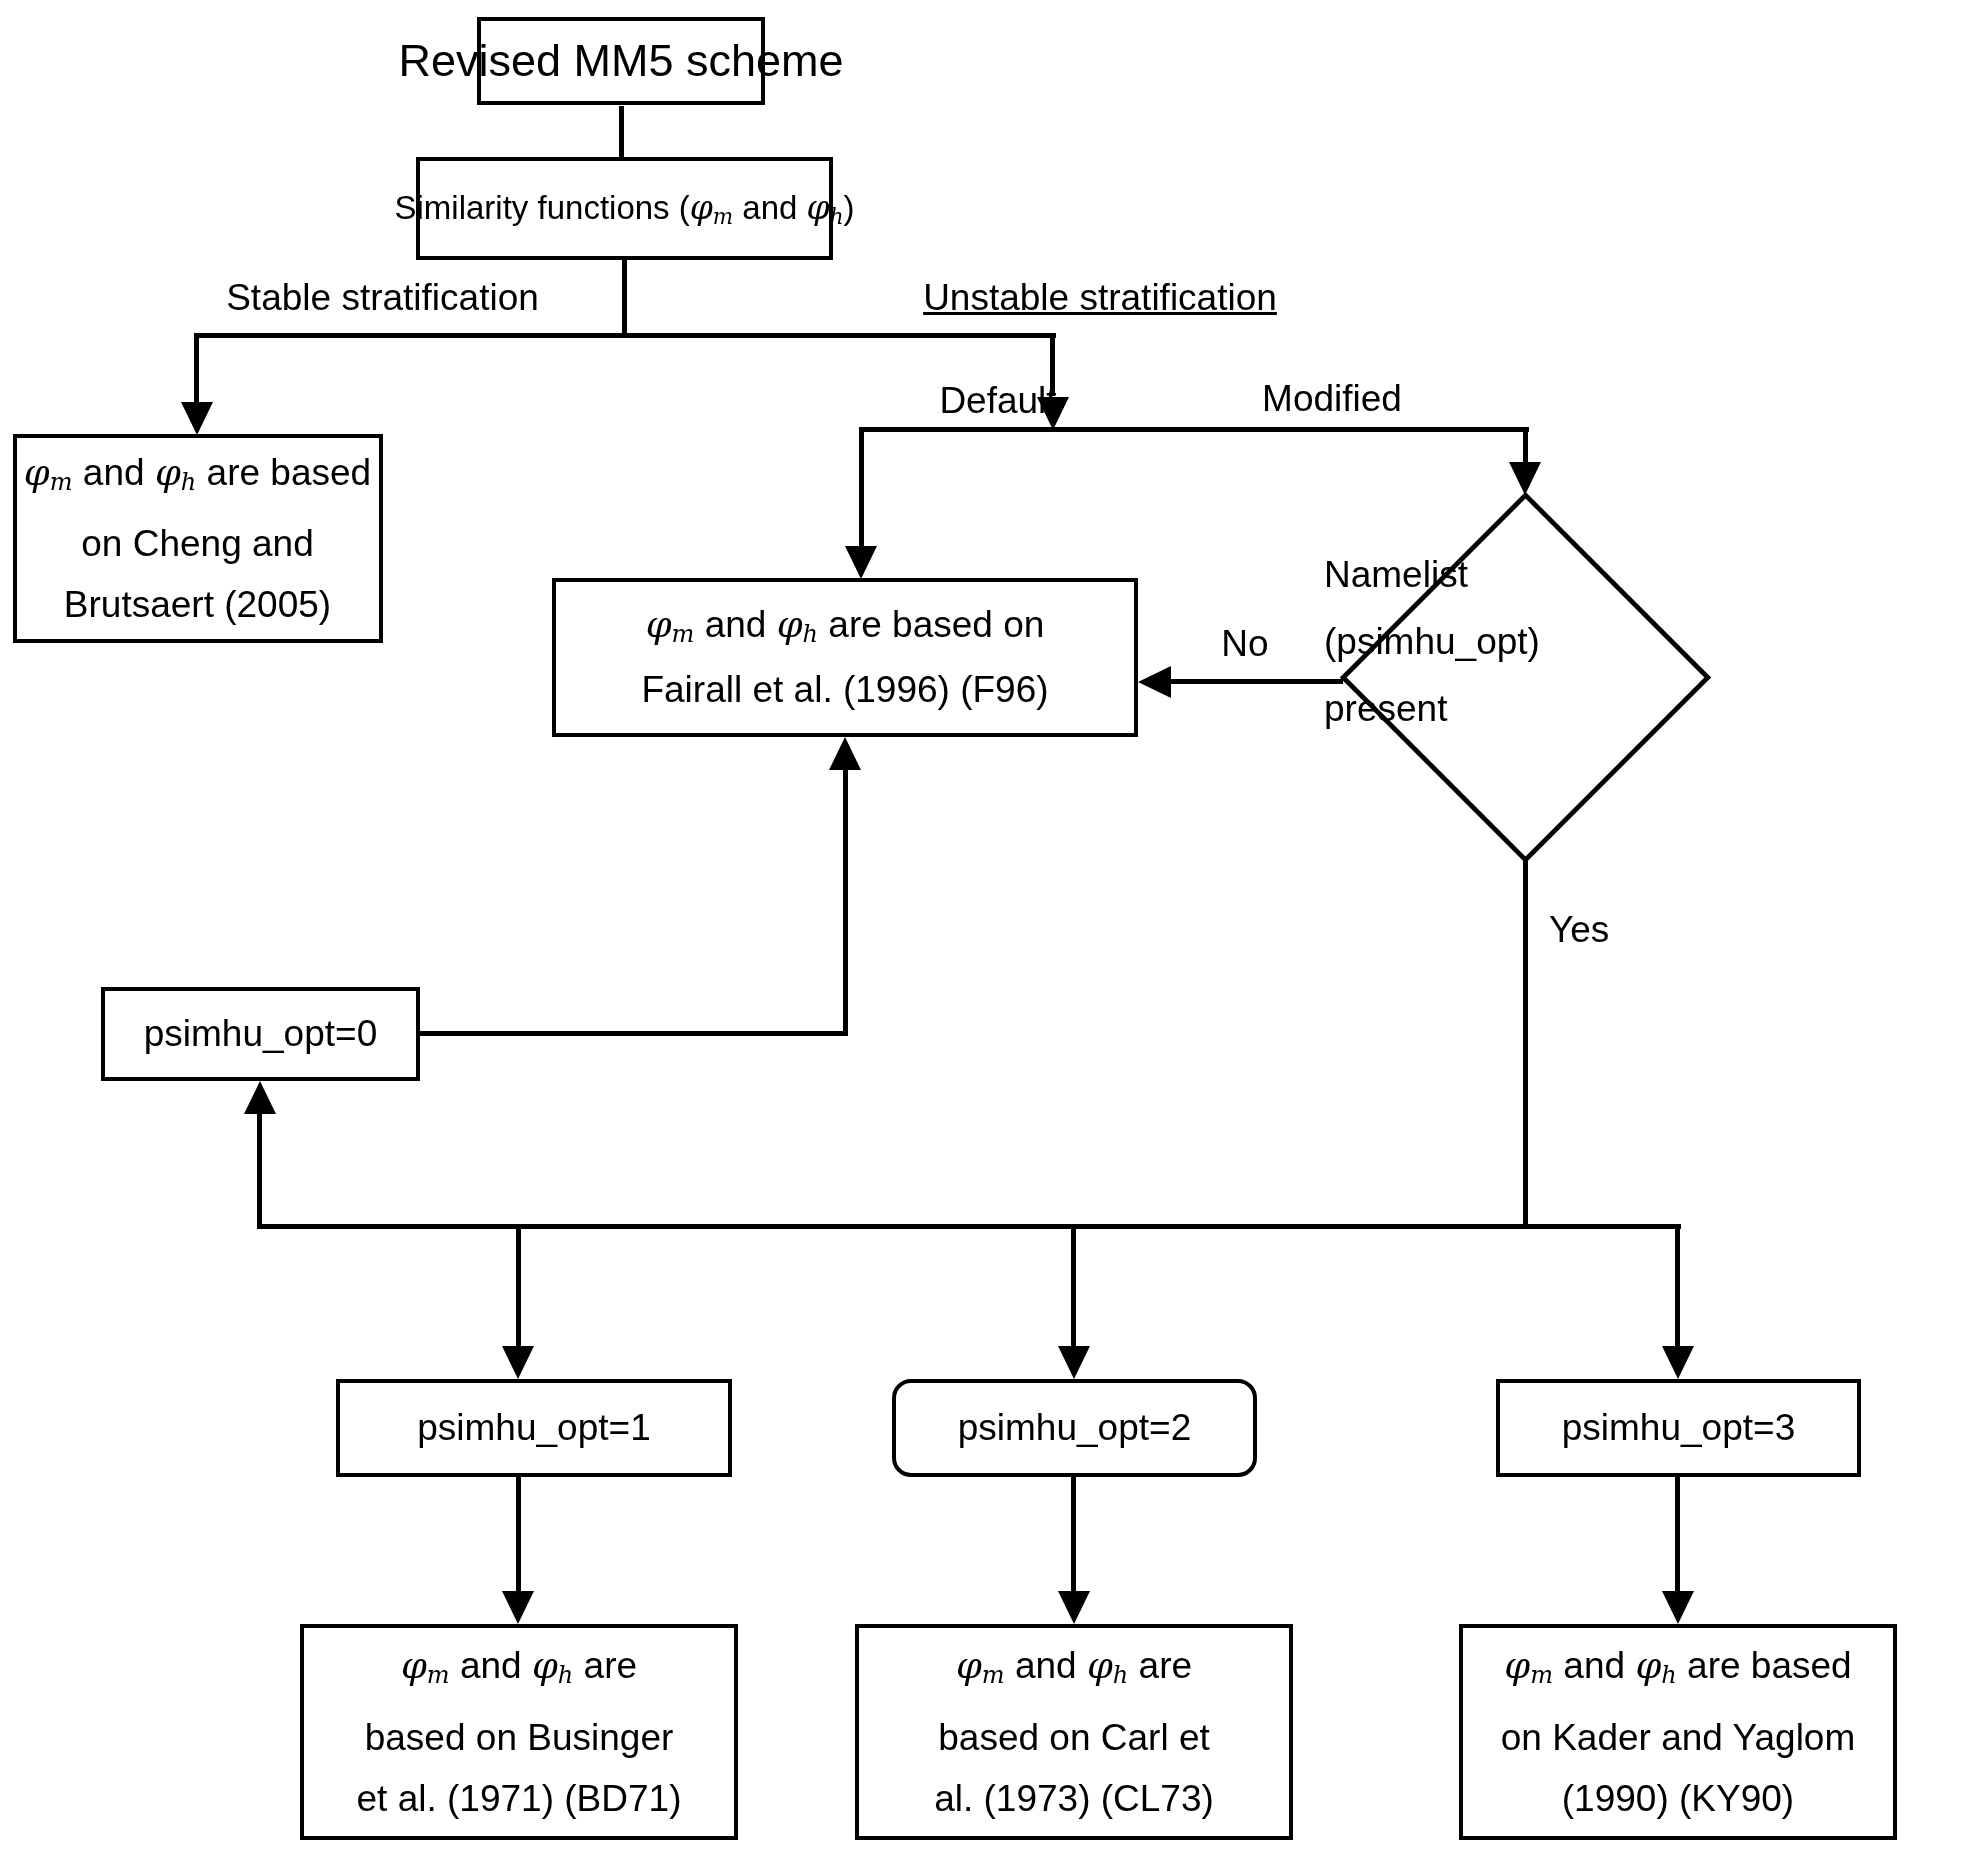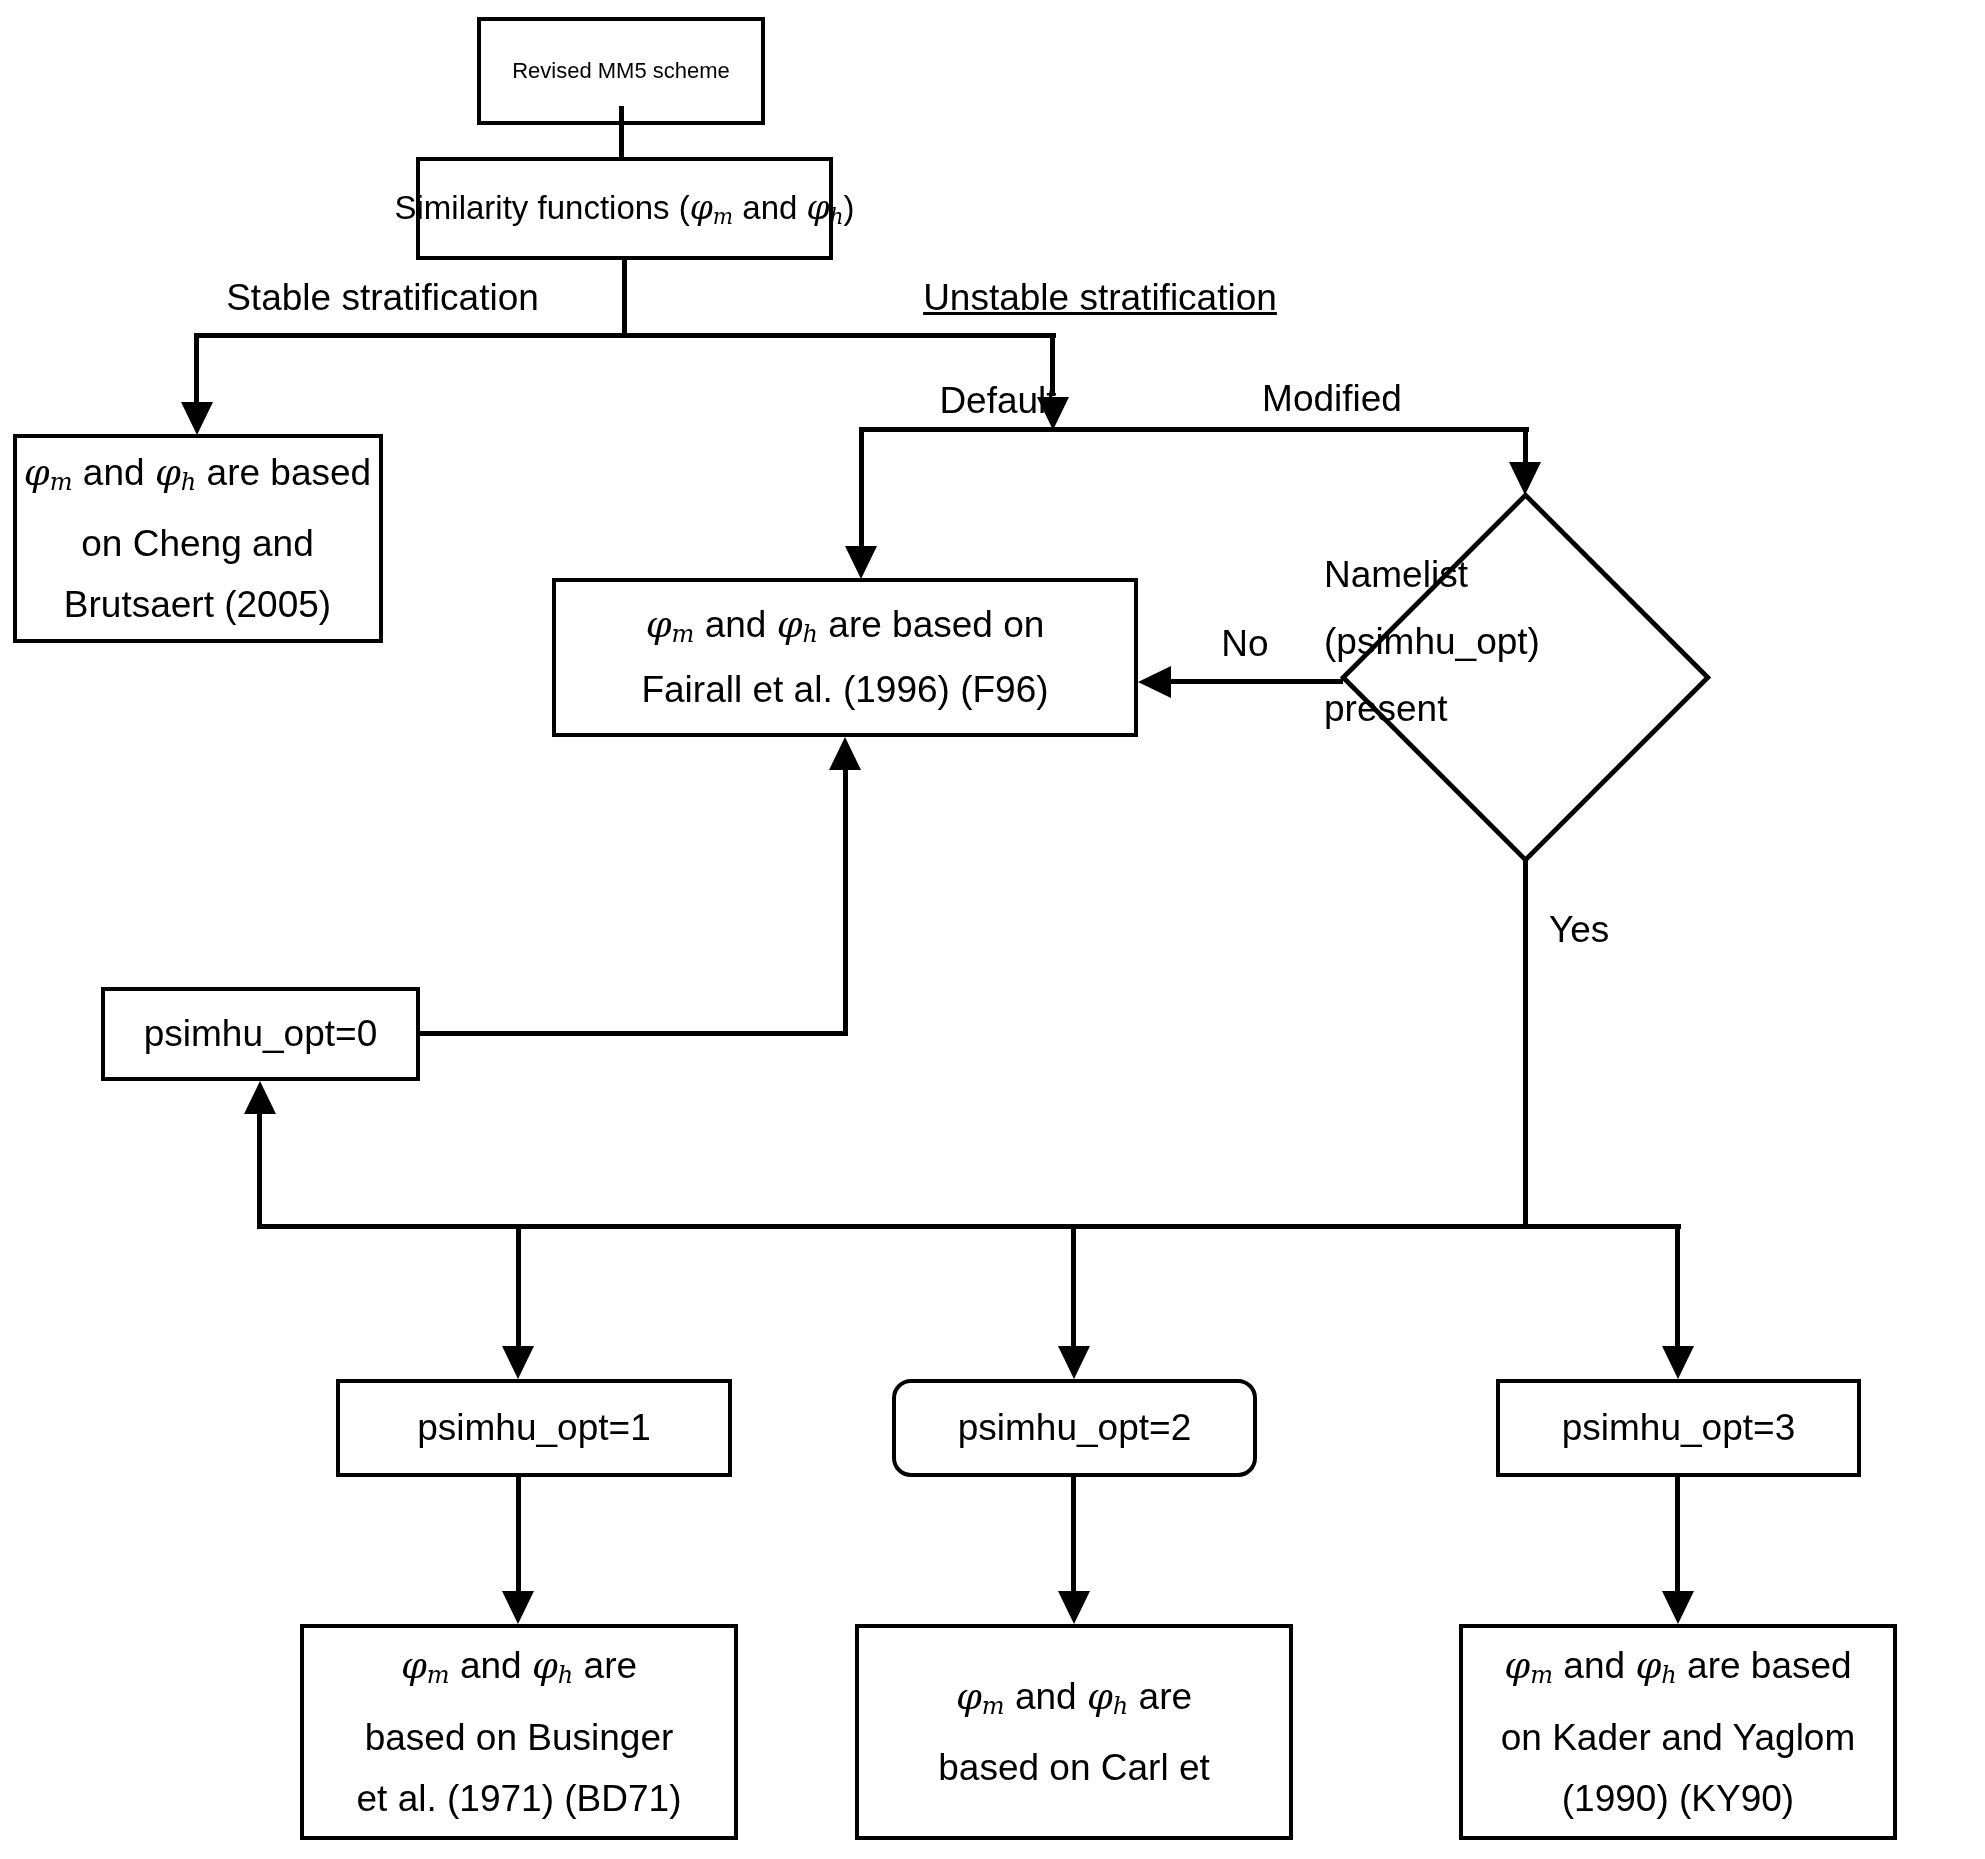--- a/index.html
+++ b/index.html
@@ -29,21 +29,21 @@
   .ah-up{border-left:16.3px solid transparent;border-right:16.3px solid transparent;border-bottom:33px solid #000;}
   .ah-left{border-top:16.3px solid transparent;border-bottom:16.3px solid transparent;border-right:33px solid #000;}
   .lbl{position:absolute;font-size:37px;text-align:center;white-space:nowrap;}
   .seg-phi{font-family:"DejaVu Serif", serif;font-style:italic;}
   .seg-sub{font-family:"DejaVu Serif", serif;font-style:italic;font-size:65%;vertical-align:-0.22em;}
   .diamond-svg{position:absolute;left:1324px;top:476px;}
   .diamond-text{
     position:absolute;left:1324px;top:541px;width:403px;
     font-size:37px;line-height:67px;
   }
-  #title-box{left:477px;top:17.3px;width:288px;height:108px;font-size:22px;}
+  #title-box{left:477px;top:17.3px;width:288px;height:88px;font-size:45px;}
   #sim-box{left:416px;top:157px;width:417px;height:103px;font-size:33px;}
   #cheng-box{left:12.5px;top:434px;width:370px;height:209px;line-height:61px;}
   #fairall-box{left:552px;top:578px;width:586px;height:159px;line-height:56px;}
   #opt0-box{left:101px;top:987px;width:319px;height:94px;}
   #opt1-box{left:336px;top:1379px;width:396px;height:98px;}
   #opt2-box{left:892px;top:1379px;width:365px;height:98px;border-radius:19px;}
   #opt3-box{left:1496px;top:1379px;width:365px;height:98px;}
   #businger-box{left:300px;top:1624px;width:438px;height:216px;line-height:61px;}
   #carl-box{left:855px;top:1624px;width:438px;height:216px;line-height:61px;}
   #kader-box{left:1459px;top:1624px;width:438px;height:216px;line-height:61px;}
@@ -90,20 +90,21 @@
 
   <div class="box" id="businger-box">
     <div class="tl"><span class="seg-phi">φ</span><span class="seg-sub">m</span><span> and </span><span class="seg-phi">φ</span><span class="seg-sub">h</span><span> are</span></div>
     <div class="tl"><span>based on Businger</span></div>
     <div class="tl"><span>et al. (1971) (BD71)</span></div>
   </div>
 
   <div class="box" id="carl-box">
     <div class="tl"><span class="seg-phi">φ</span><span class="seg-sub">m</span><span> and </span><span class="seg-phi">φ</span><span class="seg-sub">h</span><span> are</span></div>
     <div class="tl"><span>based on Carl et</span></div>
+    <div class="tl"><span>al. (1973) (CL73)</span></div>
   </div>
 
   <div class="box" id="kader-box">
     <div class="tl"><span class="seg-phi">φ</span><span class="seg-sub">m</span><span> and </span><span class="seg-phi">φ</span><span class="seg-sub">h</span><span> are based</span></div>
     <div class="tl"><span>on Kader and Yaglom</span></div>
     <div class="tl"><span>(1990) (KY90)</span></div>
   </div>
 
   <svg class="diamond-svg" width="403" height="403" viewBox="0 0 420 420">
     <polygon points="210,20 400,210 210,400 20,210" fill="#ffffff" stroke="#000000" stroke-width="5"></polygon>

